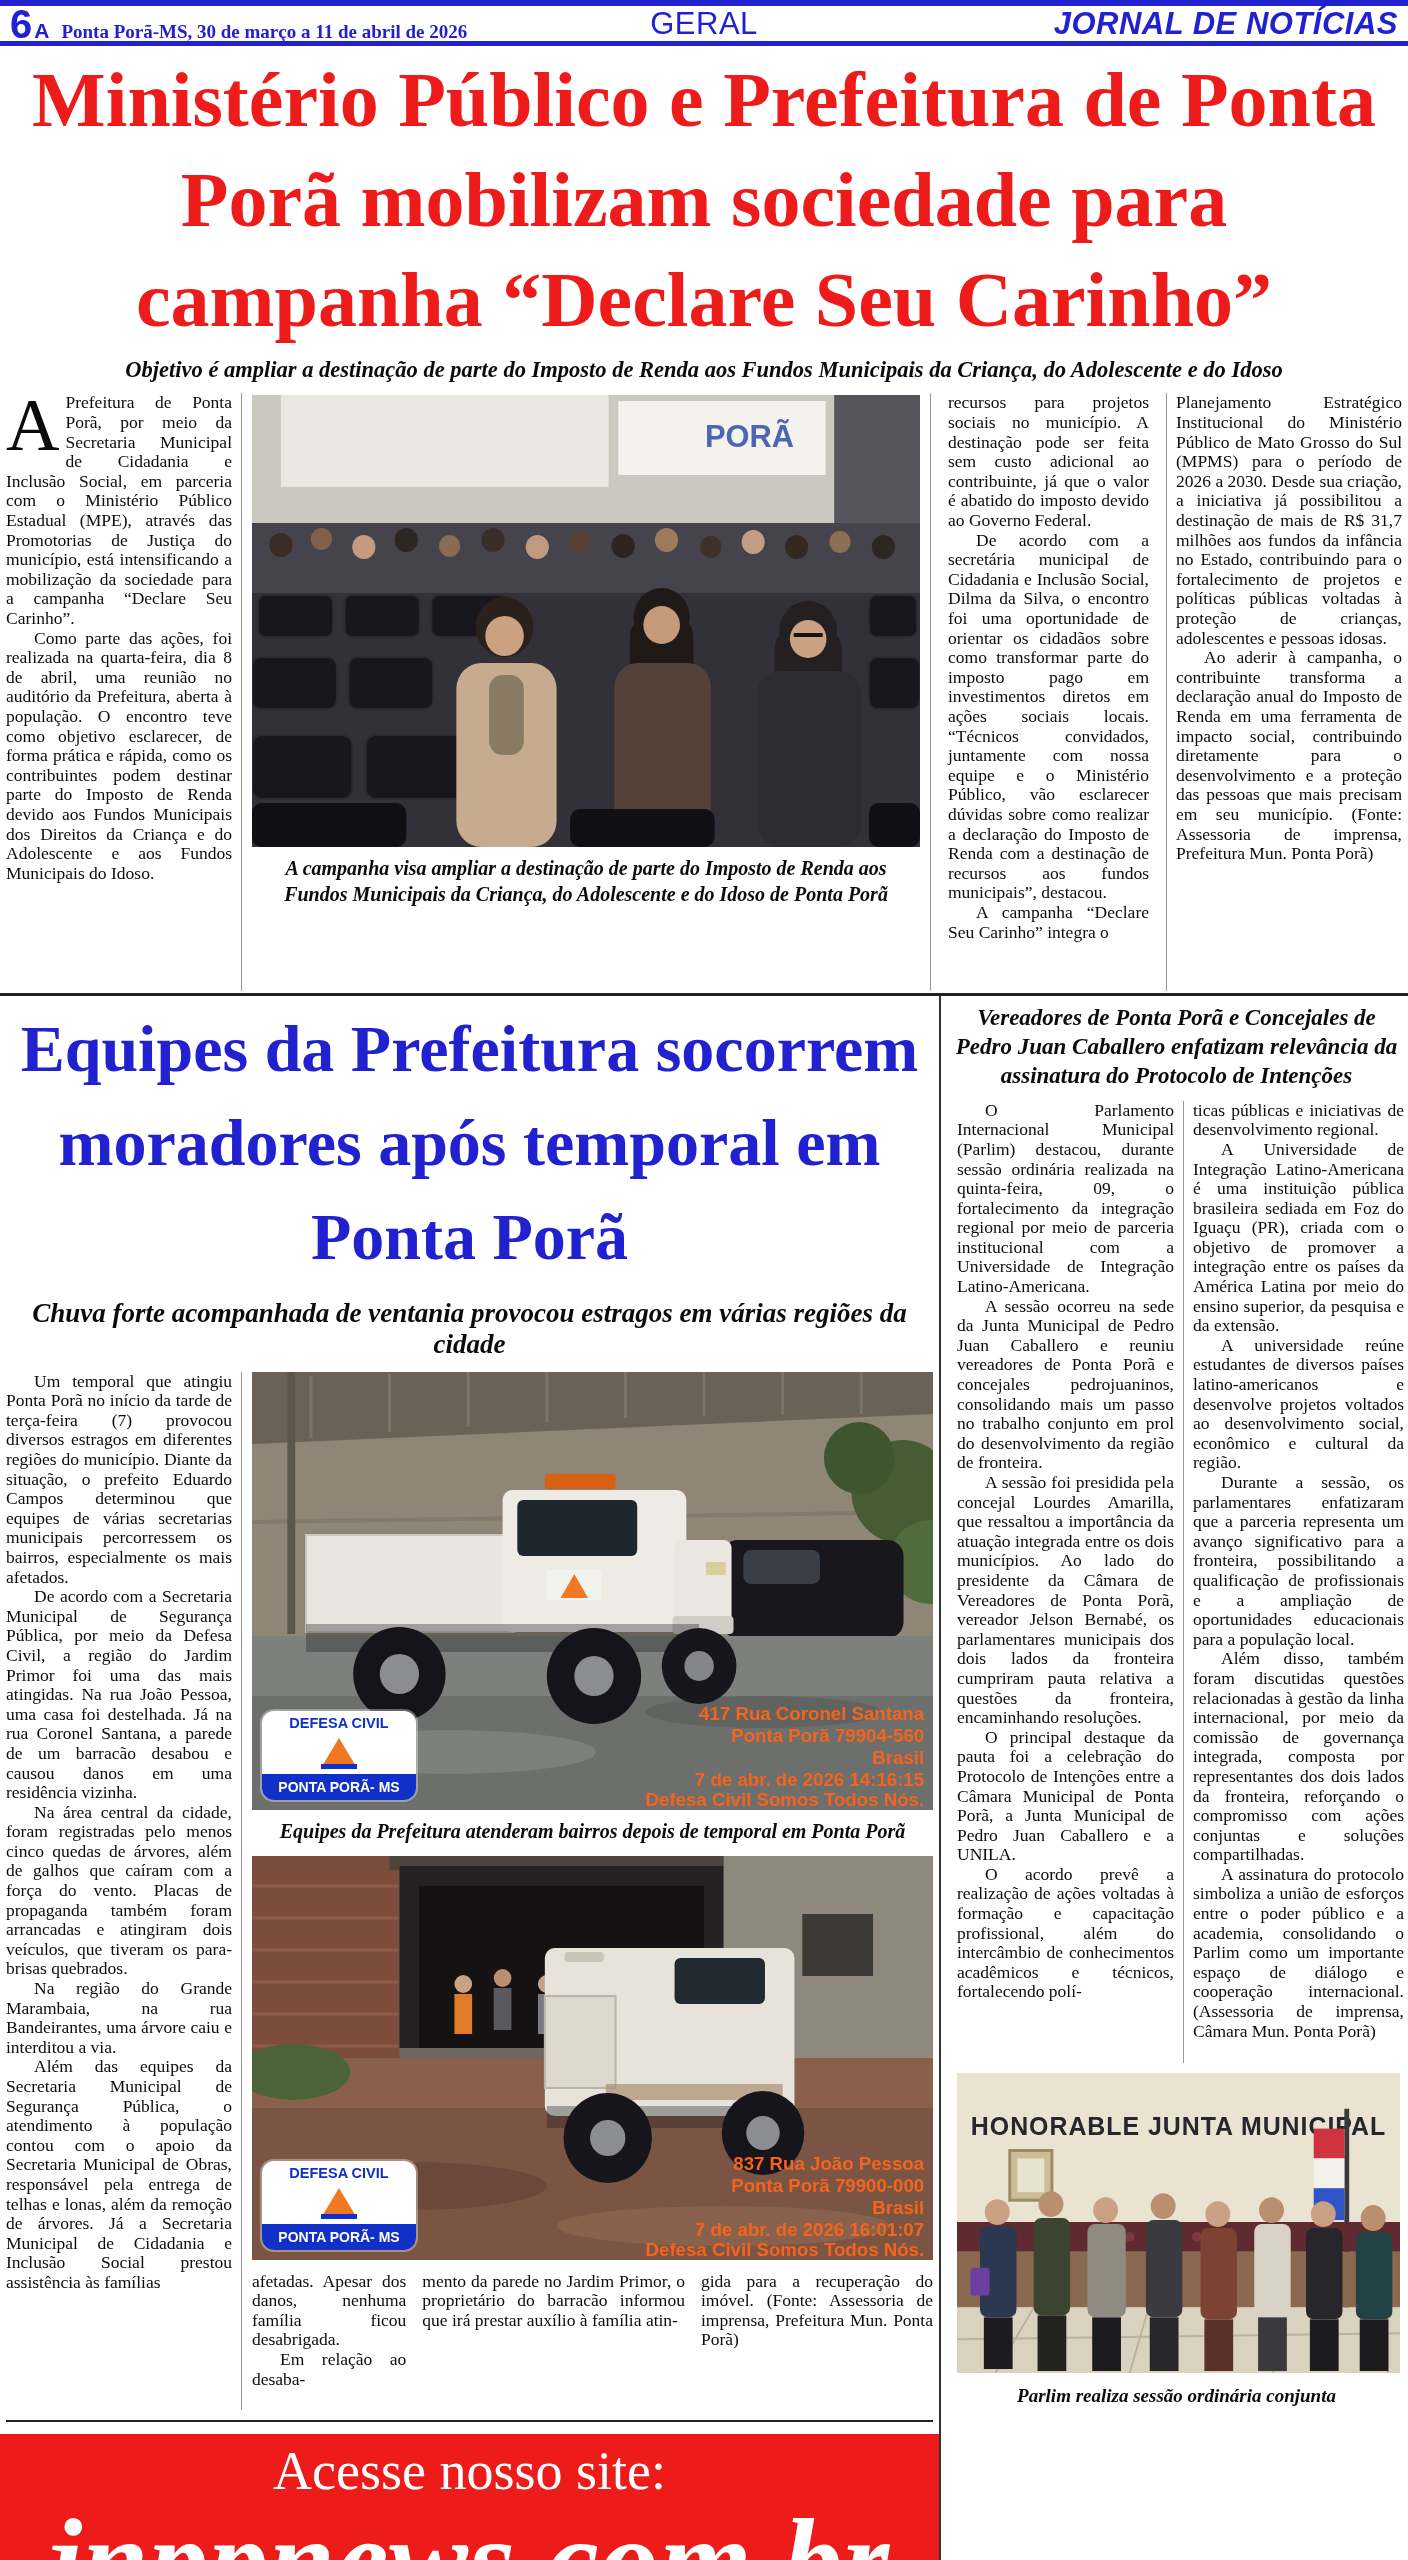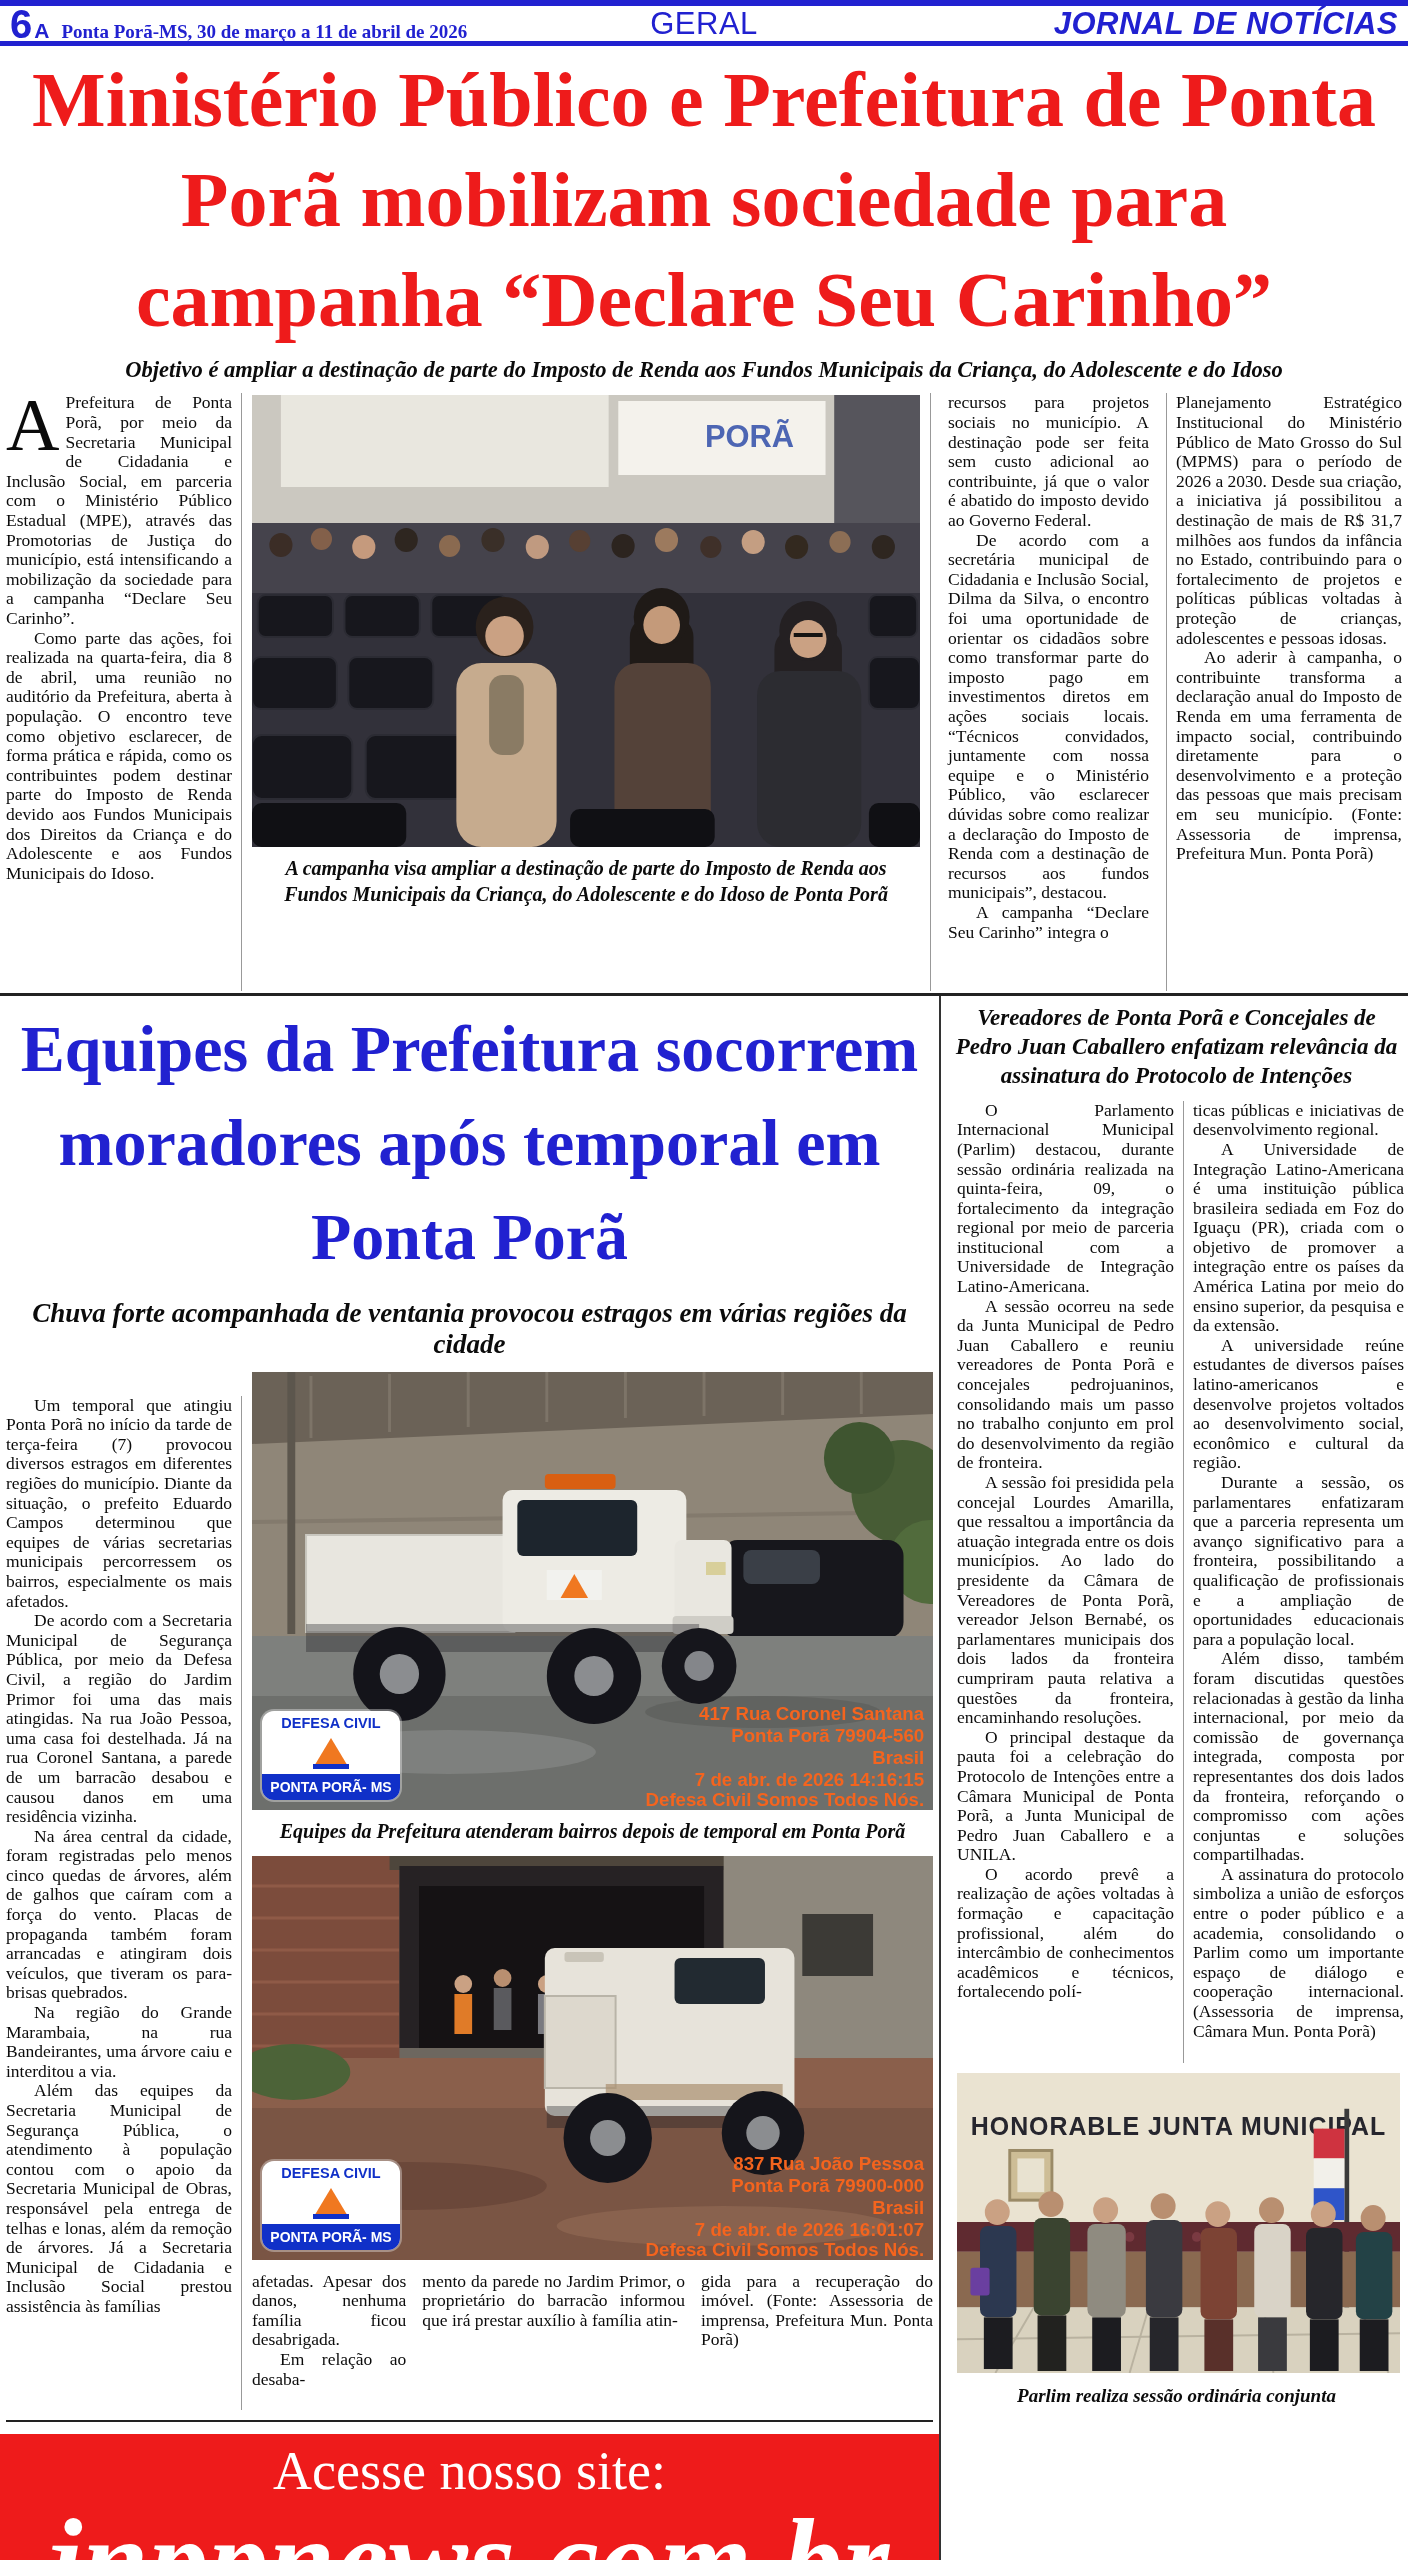--- a/index.html
+++ b/index.html
@@ -47,35 +47,35 @@
   .threecol .mini{ flex:1 1 0; overflow:hidden; }
   .rule-full{ border:none; border-top:3px solid #222; margin:2px 0 0; }
   
   .photo{ position:relative; background:#222; overflow:hidden; flex:none; }
   .photo svg{ display:block; width:100%; height:100%; }
   .photo-auditorium{ height:452px; }
   .photo-truck1{ height:438px; }
   .photo-truck2{ height:404px; margin-top:4px; }
   .photo-junta{ height:300px; margin:10px 4px 0 8px; }
   .bug{
-    position:absolute; left:10px; bottom:10px; width:138px; background:#fff;
+    position:absolute; left:10px; bottom:10px; width:154px; background:#fff;
     border-radius:12px; overflow:hidden; text-align:center;
     font-family:"Liberation Sans",sans-serif; box-shadow:0 0 0 2px rgba(255,255,255,.35);
   }
   .bug-top{ color:#1030c8; font-weight:bold; font-size:14.5px; padding:4px 0 1px; }
   .bug-logo{ height:42px; display:flex; align-items:center; justify-content:center; }
   .bug-tri{ width:0; height:0; border-left:18px solid transparent; border-right:18px solid transparent; border-bottom:30px solid #f07820; position:relative; }
   .bug-tri::after{ content:""; position:absolute; left:-18px; top:26px; width:36px; height:5px; background:#1030c8; }
   .bug-bottom{ background:#1030c8; color:#fff; font-weight:bold; font-size:14px; padding:5px 2px; }
   
   .lower{ display:flex; align-items:stretch; }
   .left-sec{ width:939px; flex:none; }
   .right-sec{ flex:1 1 auto; border-left:2px solid #333; padding:0 4px 0 8px; overflow:hidden; }
   .art2-body{ display:flex; padding:6px 6px 0; }
-  .a2-col1{ width:236px; flex:none; padding-right:9px; border-right:1px solid #999; overflow:hidden;margin-top:24px; }
+  .a2-col1{ width:236px; flex:none; padding-right:9px; border-right:1px solid #999; overflow:hidden; }
   .a2-center{ flex:1 1 auto; padding-left:10px; display:flex; flex-direction:column; overflow:hidden; }
   .threecol2{ display:flex; gap:16px; padding-top:12px; height:150px; overflow:hidden; }
   .rule-left{ border:none; border-top:2px solid #222; margin:10px 6px 0; }
   .sitebanner{ background:var(--red); margin-top:12px; height:200px; overflow:hidden; text-align:center; color:#fff; }
   .sb-lead{ font-size:54px; line-height:1.1; padding-top:8px; }
   .sb-url{ font-style:italic; font-weight:bold; font-size:118px; line-height:1.02; letter-spacing:1px; }
   
   .art3-cols{ display:flex; height:962px; overflow:hidden; padding:0 0 0 8px; }
   .a3-colA{ width:226px; flex:none; padding-right:9px; overflow:hidden; }
   .a3-colB{ flex:1 1 auto; border-left:1px solid #999; padding-left:9px; overflow:hidden; }

